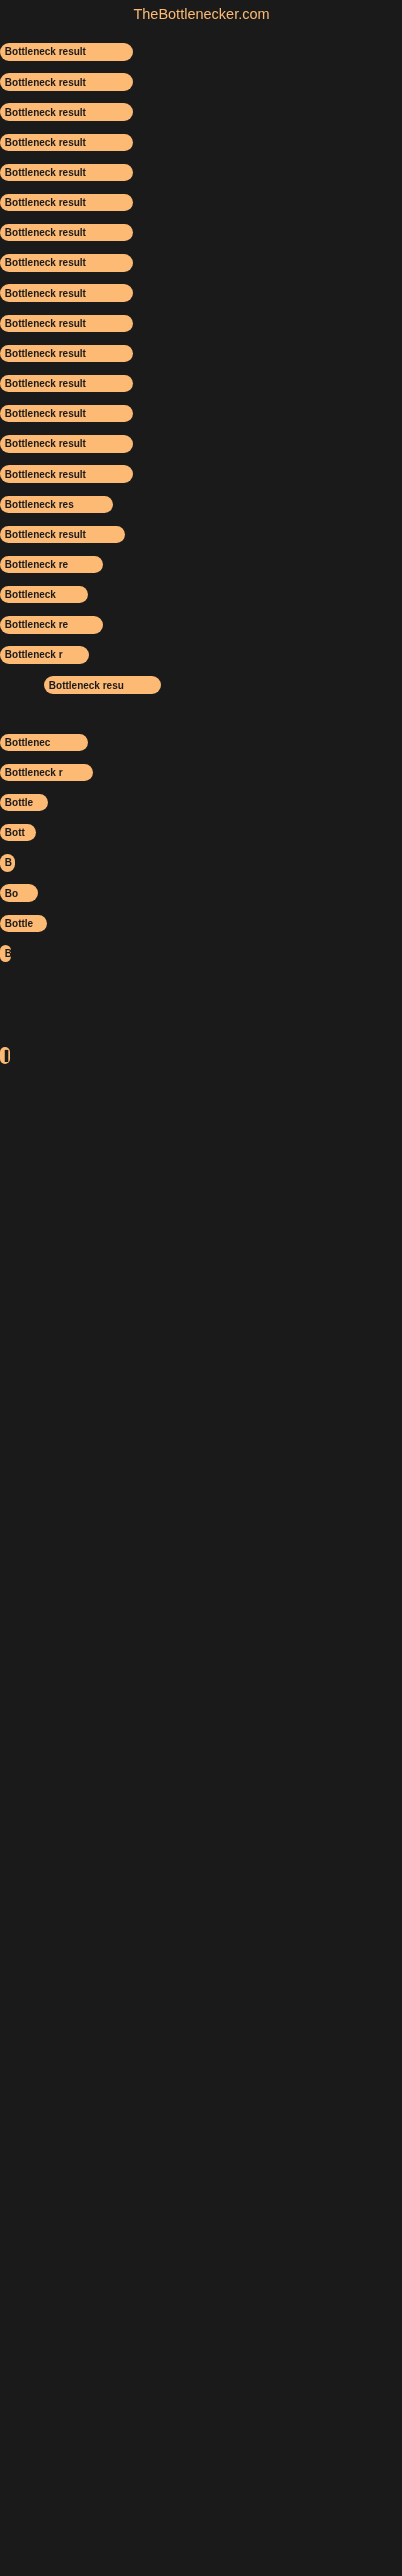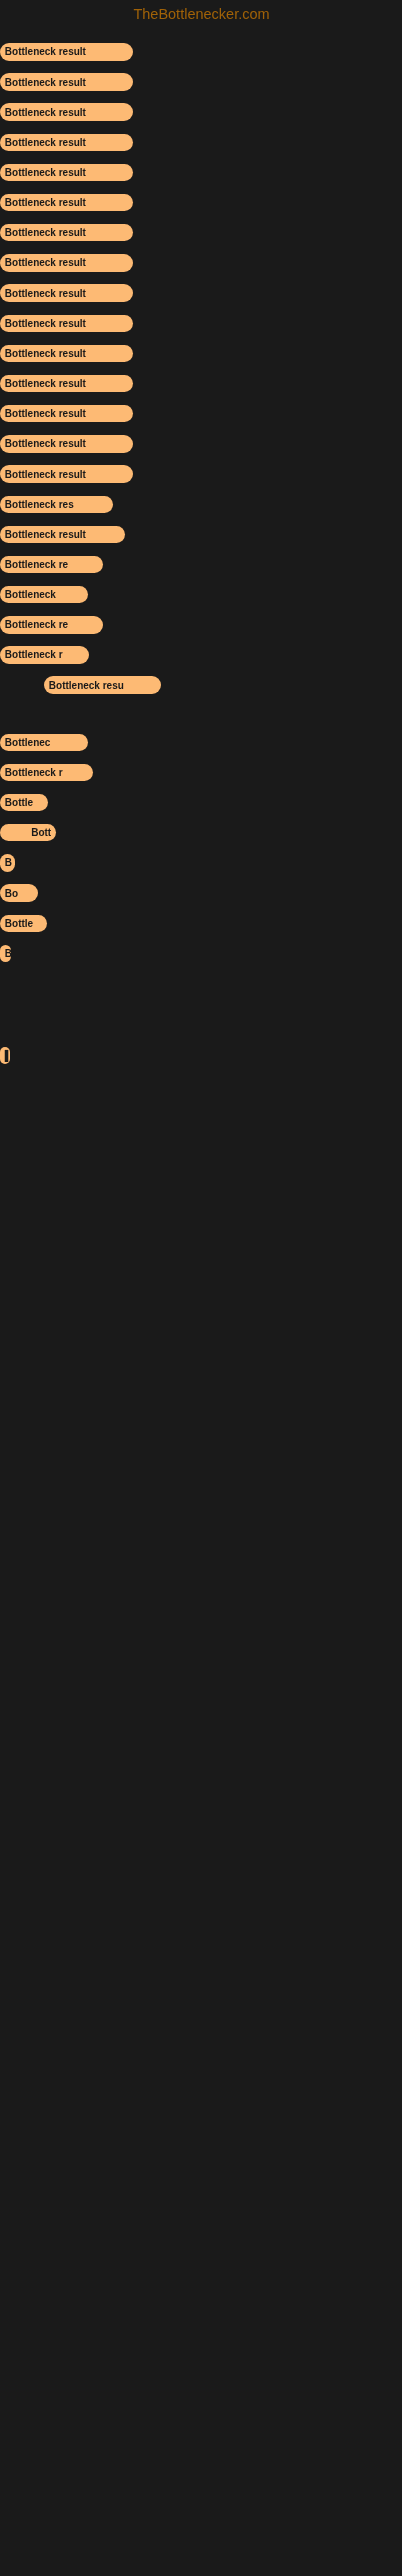--- a/index.html
+++ b/index.html
@@ -11,21 +11,21 @@
     body {
       width: 403px;
       min-height: 2576px;
       background-color: #1a1a1a;
       font-family: Arial, sans-serif;
       position: relative;
     }
 
     .site-title {
       text-align: center;
-      color: #a16207;
+      color: #fdba74;
       font-size: 14.5px;
       padding: 6.4px 0;
       font-weight: normal;
     }
 
     .bars-container {
       padding: 8px 0;
     }
 
     .bar-row {
@@ -122,21 +122,21 @@
     <div class="bar-row">
       <span class="bar-label" style="width: 88px; margin-top: 27px;">Bottlenec</span>
     </div>
     <div class="bar-row">
       <span class="bar-label" style="width: 93px;">Bottleneck r</span>
     </div>
     <div class="bar-row">
       <span class="bar-label" style="width: 48px;">Bottle</span>
     </div>
     <div class="bar-row">
-      <span class="bar-label" style="width: 56px; text-align: right;">Bott</span>
+      <span class="bar-label" style="width: 36px;">Bott</span>
     </div>
     <div class="bar-row">
       <span class="bar-label" style="width: 14.5px;">B</span>
     </div>
     <div class="bar-row">
       <span class="bar-label" style="width: 38px;">Bo</span>
     </div>
     <div class="bar-row">
       <span class="bar-label" style="width: 47px;">Bottle</span>
     </div>

